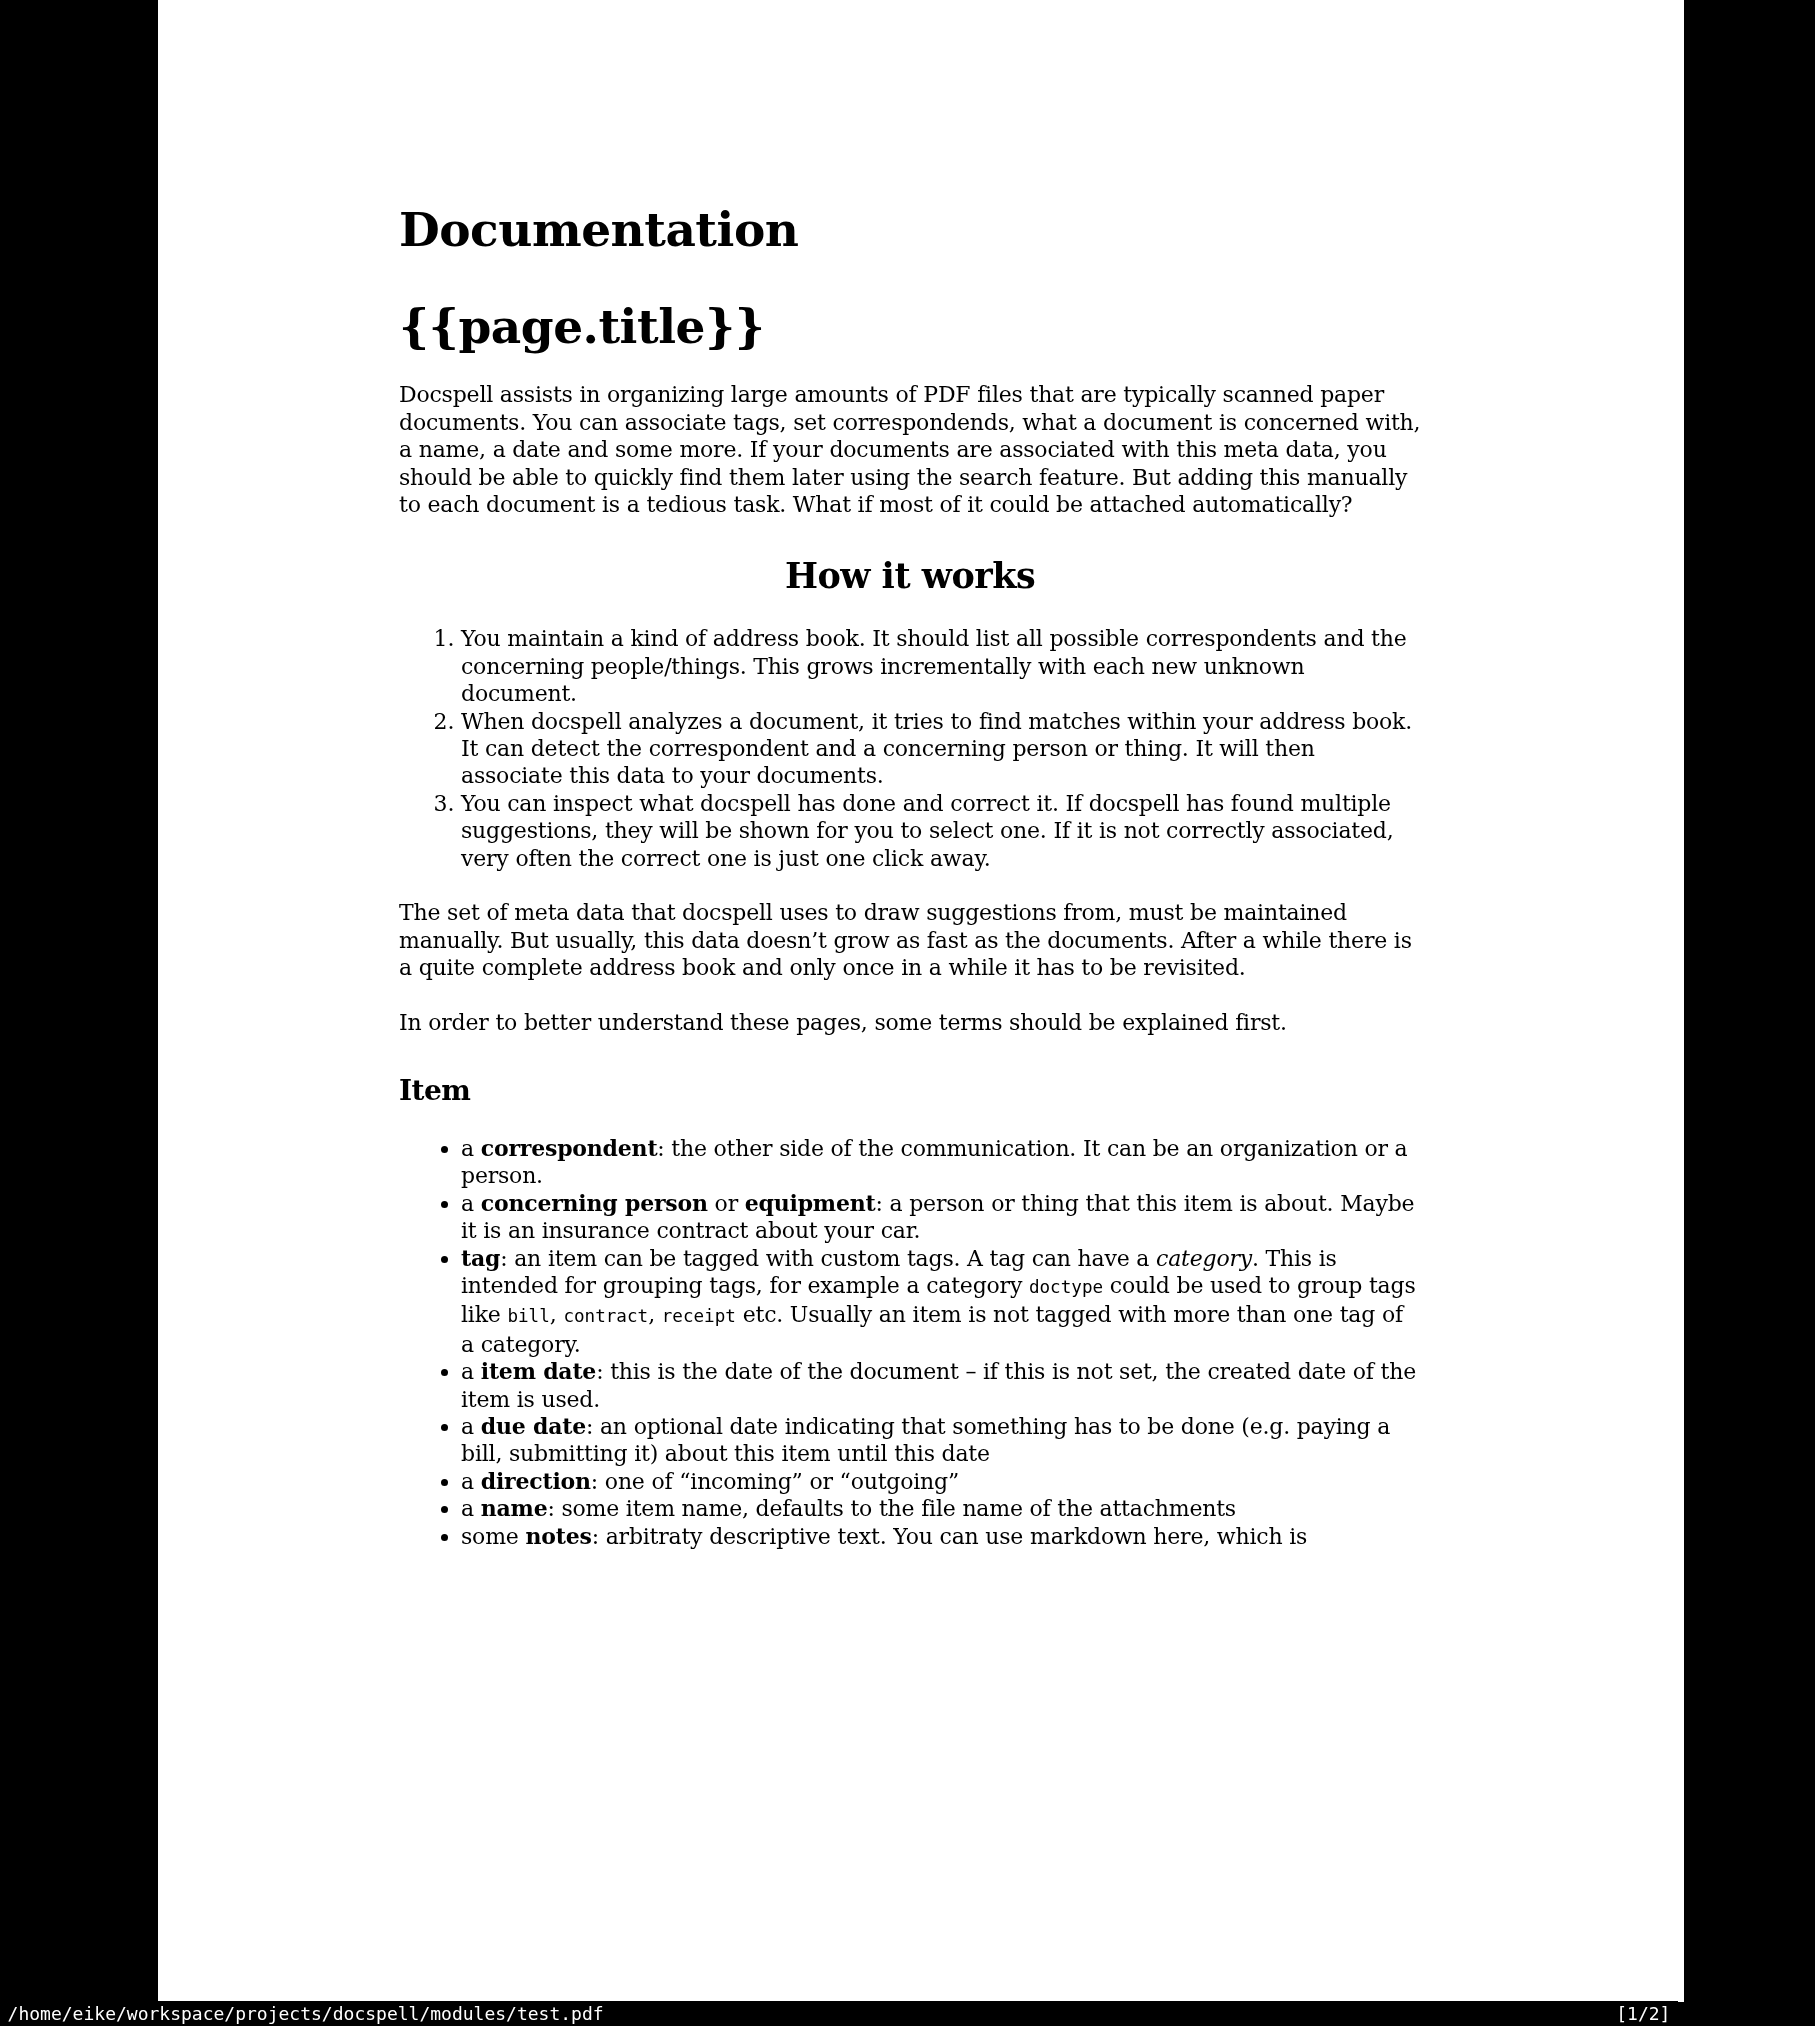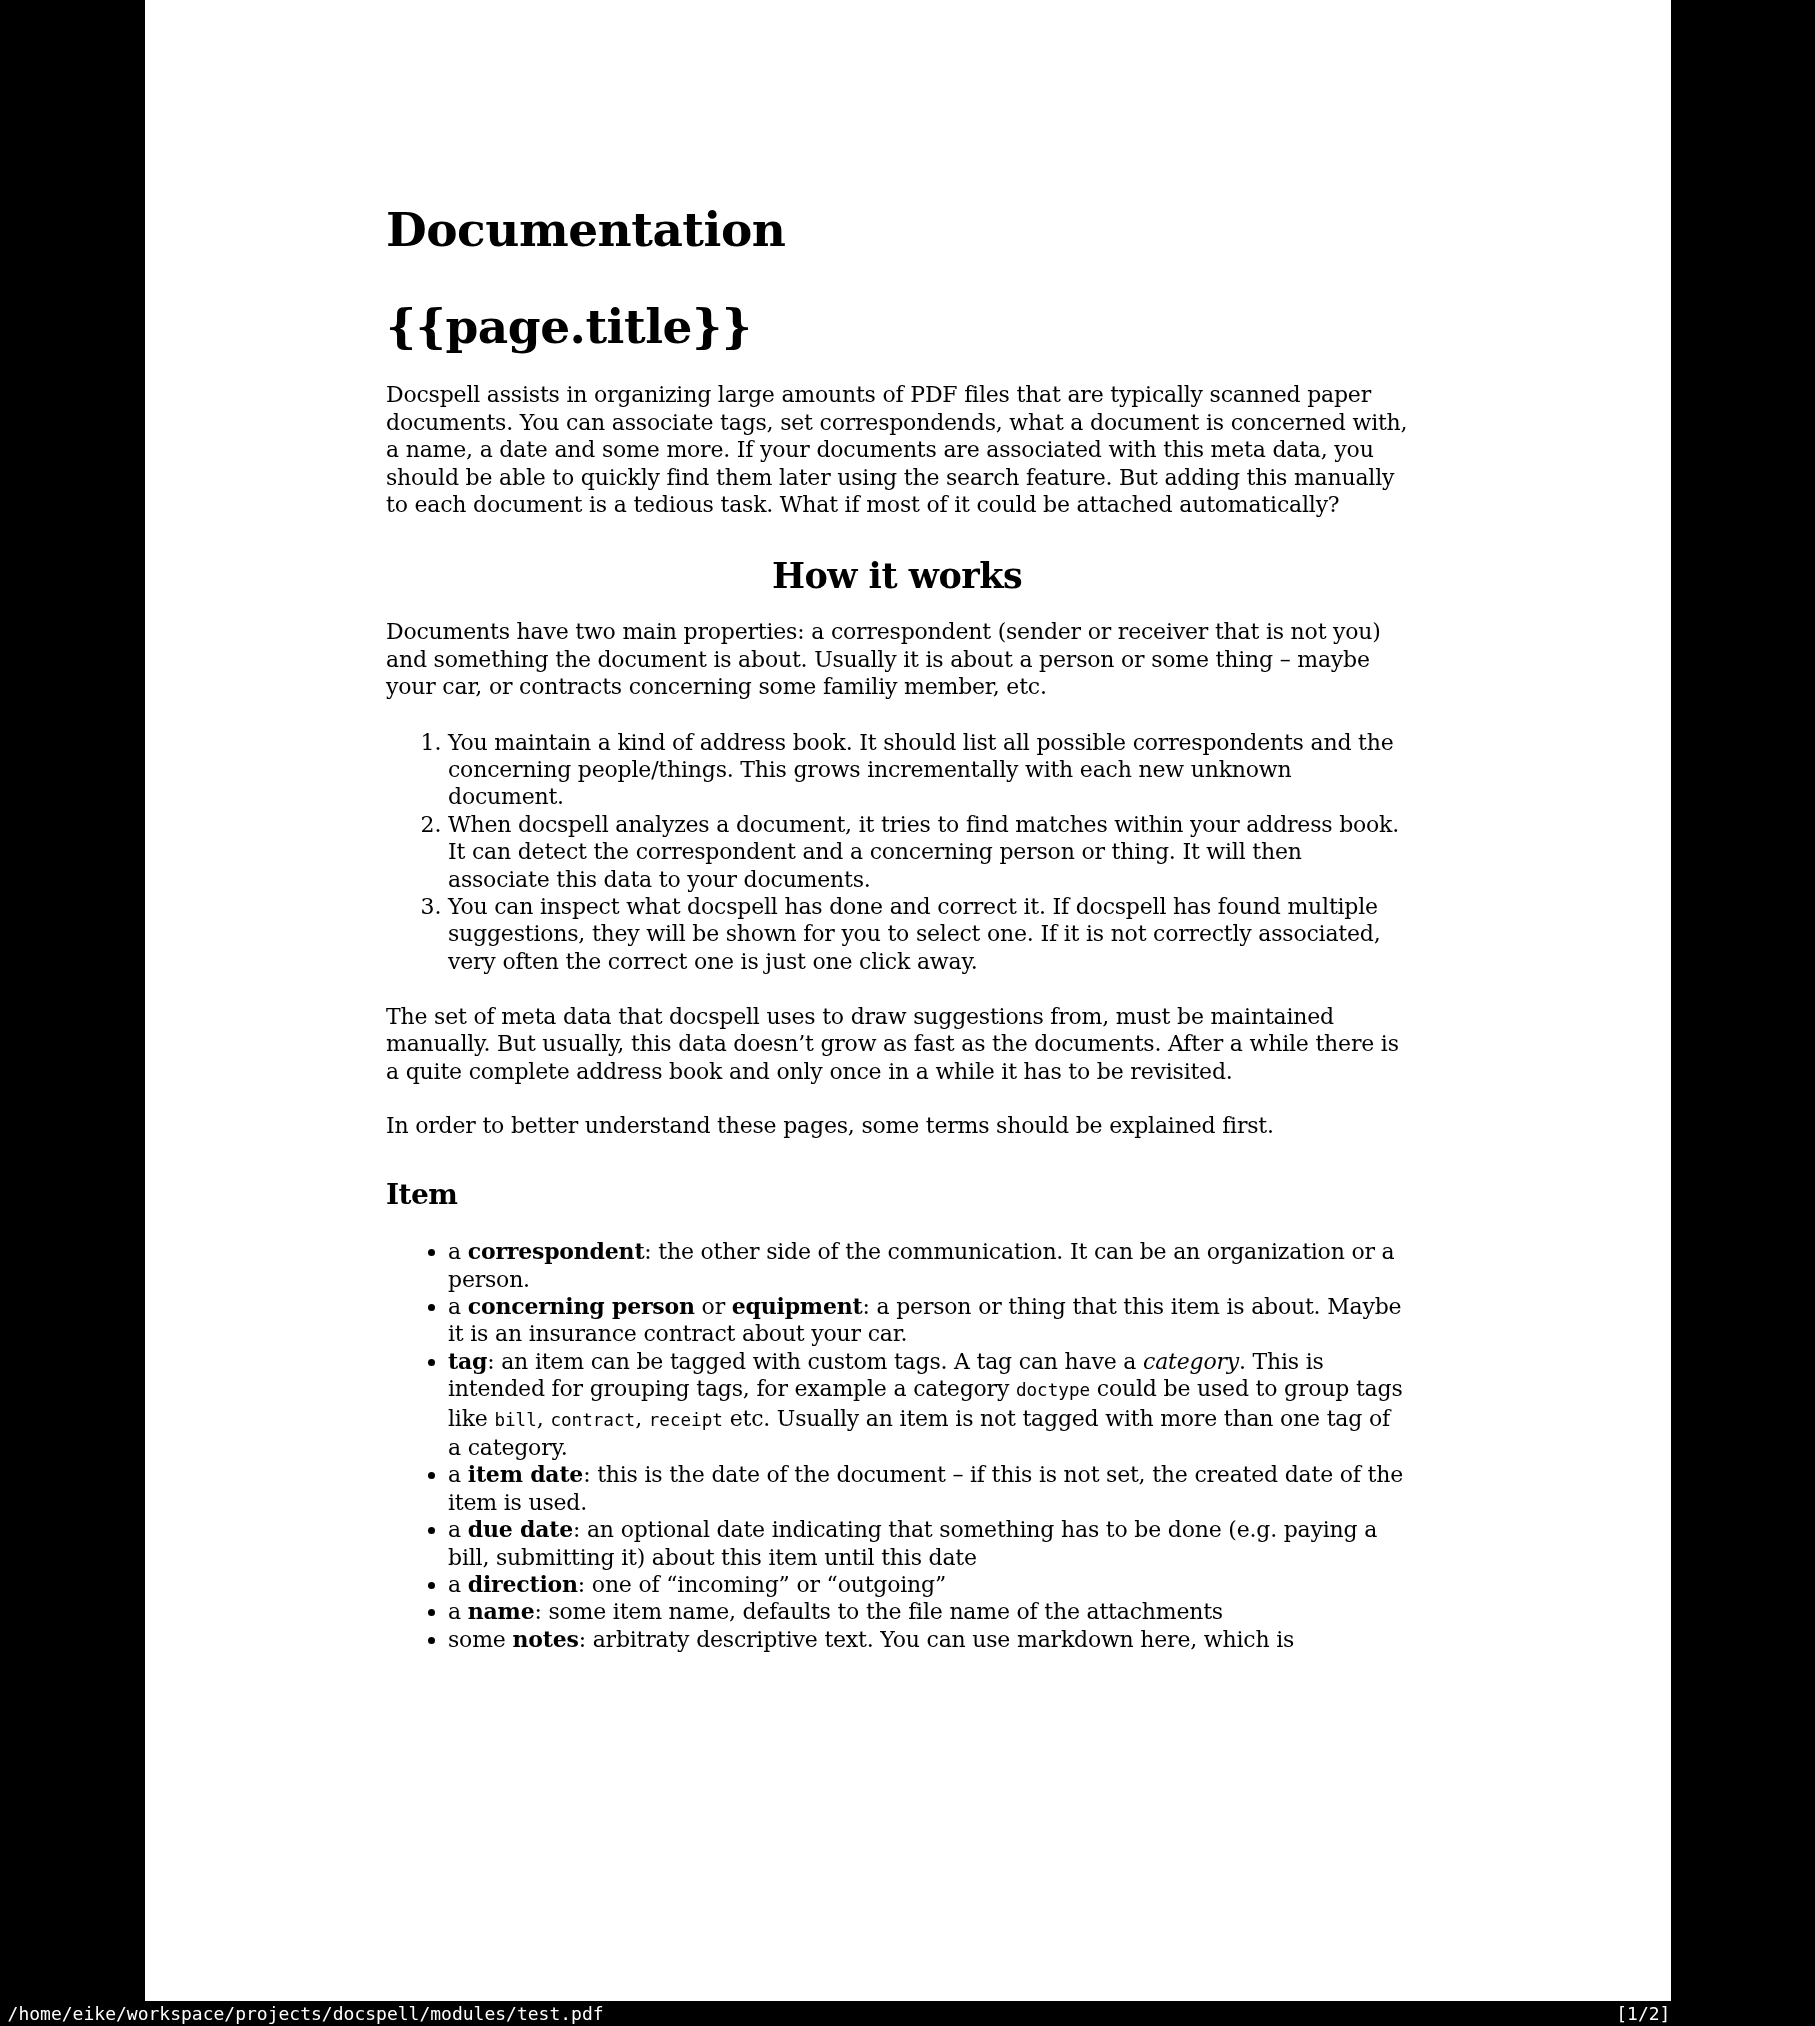--- a/index.html
+++ b/index.html
@@ -4,21 +4,21 @@
 <style>
   html,body{margin:0;padding:0;}
   body{
     width:1815px;height:2026px;
     background:#000;
     position:relative;
     font-family:"DejaVu Serif", serif;
     overflow:hidden;
   }
   .page{
-    position:absolute;left:145px;top:0;
+    position:absolute;left:158px;top:0;
     width:1526px;height:2002px;
     background:#ffffff;
   }
   .content{
     position:absolute;left:241px;top:0;
     width:1022px;
     color:#000;
     font-size:22px;
     line-height:27.4px;
     letter-spacing:-0.2px;
@@ -60,21 +60,20 @@
   <div class="content">
 
     <h1>Documentation</h1>
 
     <h1 class="sub">{{page.title}}</h1>
 
     <p>Docspell assists in organizing large amounts of PDF files that are typically scanned paper documents. You can associate tags, set correspondends, what a document is concerned with, a name, a date and some more. If your documents are associated with this meta data, you should be able to quickly find them later using the search feature. But adding this manually to each document is a tedious task. What if most of it could be attached automatically?</p>
 
     <h2>How it works</h2>
 
-    <p class="after-h">Documents have two main properties: a correspondent (sender or receiver that is not you) and something the document is about. Usually it is about a person or some thing – maybe your car, or contracts concerning some familiy member, etc.</p>
 
     <ol>
       <li>You maintain a kind of address book. It should list all possible correspondents and the concerning people/things. This grows incrementally with each new unknown document.</li>
       <li>When docspell analyzes a document, it tries to find matches within your address book. It can detect the correspondent and a concerning person or thing. It will then associate this data to your documents.</li>
       <li>You can inspect what docspell has done and correct it. If docspell has found multiple suggestions, they will be shown for you to select one. If it is not correctly associated, very often the correct one is just one click away.</li>
     </ol>
 
     <p>The set of meta data that docspell uses to draw suggestions from, must be maintained manually. But usually, this data doesn’t grow as fast as the documents. After a while there is a quite complete address book and only once in a while it has to be revisited.</p>
 
 

